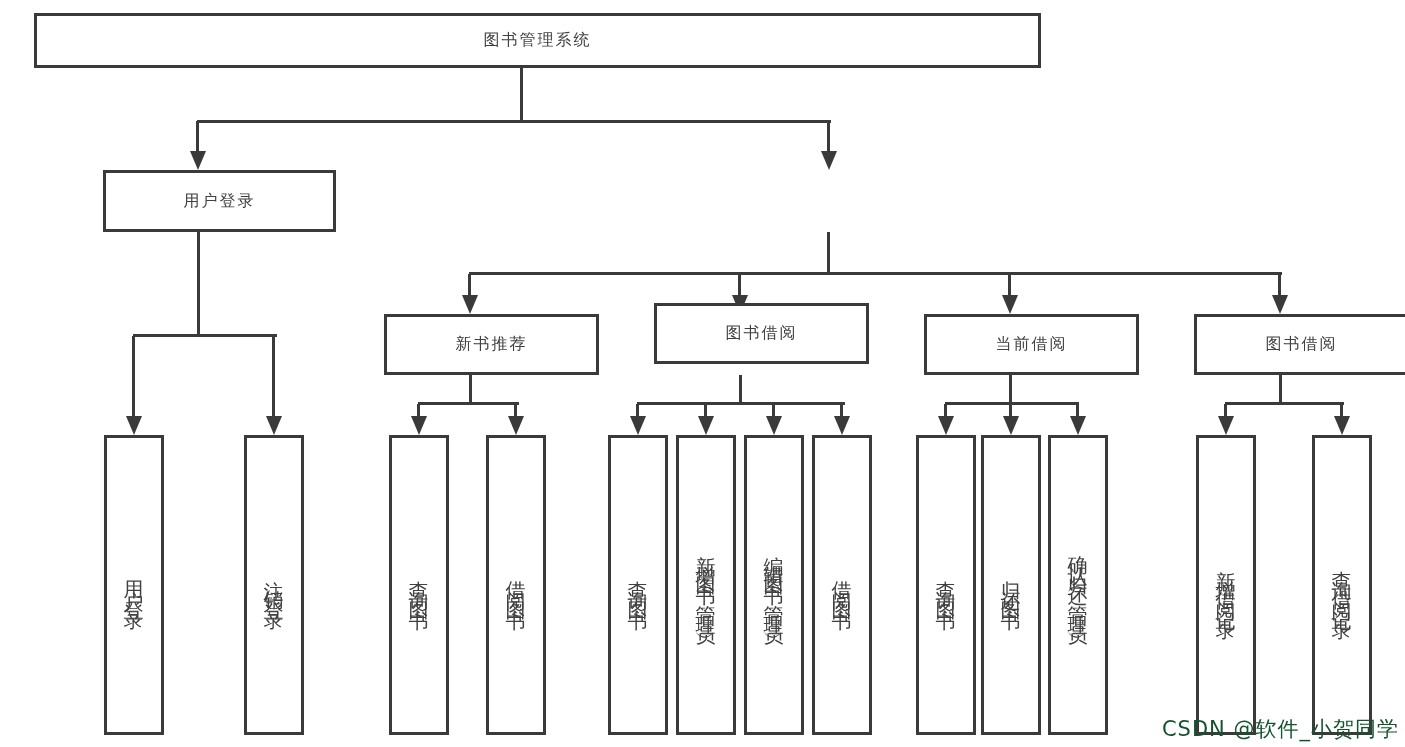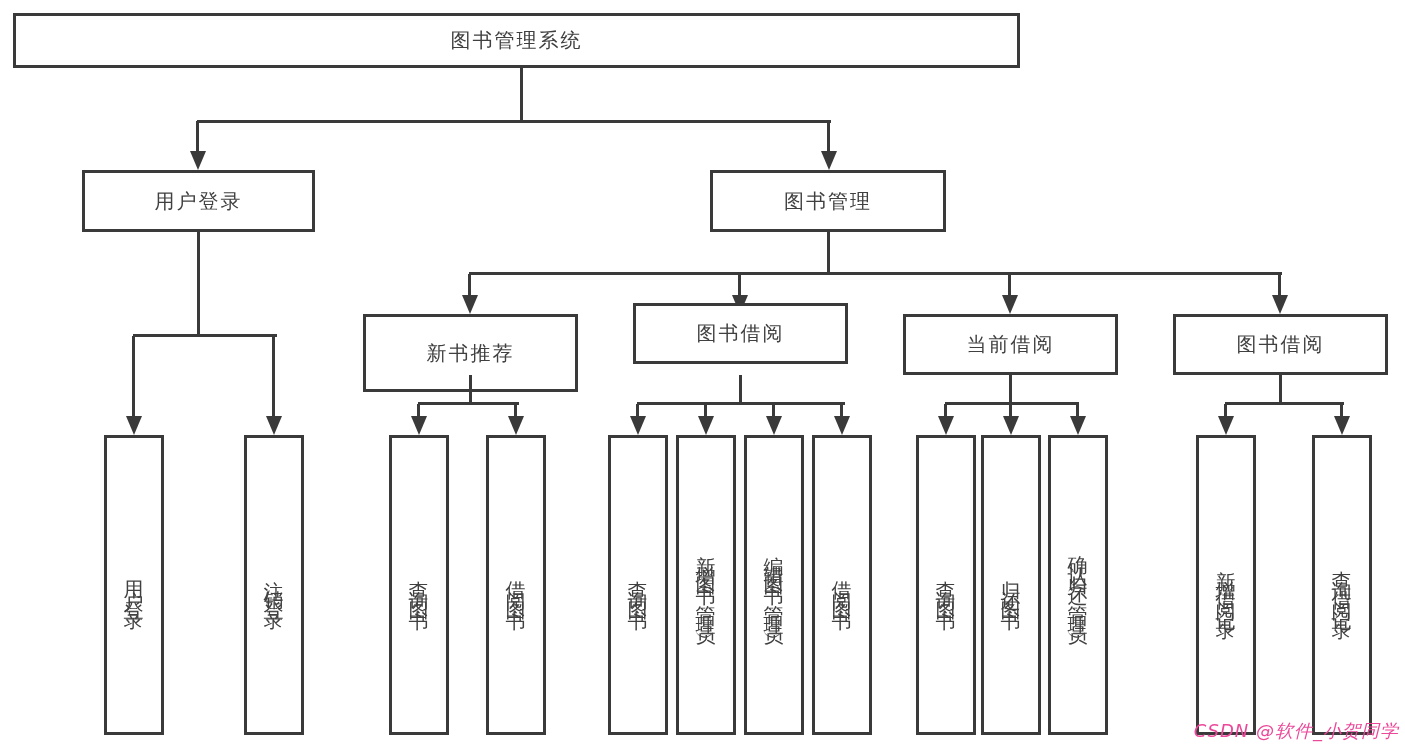--- a/index.html
+++ b/index.html
@@ -12,24 +12,25 @@
     overflow: hidden;
   }
   .node {
     position: absolute;
     box-sizing: border-box;
     border: 3px solid #3a3a3a;
     background: #ffffff;
     display: flex;
     align-items: center;
     justify-content: center;
-    font-size: 20px;
+    font-size: 16px;
     color: #404040;
     letter-spacing: 2px;
     white-space: nowrap;
+    margin-left: 21px;
   }
   .leaf {
     position: absolute;
     box-sizing: border-box;
     border: 3px solid #3a3a3a;
     background: #ffffff;
     top: 435px;
     width: 60px;
     height: 300px;
     display: flex;
@@ -58,55 +59,53 @@
     left: 0; bottom: 0;
     width: 0; height: 0;
     border-left: 8px solid transparent;
     border-right: 8px solid transparent;
     border-top: 19px solid #3a3a3a;
   }
   .watermark {
     position: absolute;
     right: 6px;
     bottom: 4px;
-    font-size: 18px;
-    color: #ec4899;
+    font-size: 21px;
+    color: #14532d;
     letter-spacing: 1px;
     z-index: 5;
-    font-style: italic;
   }
 </style>
 </head>
 <body>
 
 <div class="canvas">
 
   <div class="node" style="left:13px; top:13px; width:1007px; height:55px;">图书管理系统</div>
 
   <div class="vline" style="left:520px; top:68px; height:52px;"></div>
   <div class="hline" style="left:197px; top:120px; width:634px;"></div>
   <div class="arrow" style="left:190px; top:121px; height:49px;"></div>
   <div class="arrow" style="left:821px; top:121px; height:49px;"></div>
 
   <div class="node" style="left:82px; top:170px; width:233px; height:62px;">用户登录</div>
-  <div class="node" style="left:710px; top:170px; width:236px; height:62px;">图书管理</div>
 
   <div class="vline" style="left:197px; top:232px; height:105px;"></div>
   <div class="hline" style="left:133px; top:334px; width:144px;"></div>
   <div class="arrow" style="left:126px; top:336px; height:99px;"></div>
   <div class="arrow" style="left:266px; top:336px; height:99px;"></div>
 
   <div class="vline" style="left:827px; top:232px; height:43px;"></div>
   <div class="hline" style="left:469px; top:272px; width:813px;"></div>
   <div class="arrow" style="left:462px; top:274px; height:40px;"></div>
   <div class="arrow" style="left:732px; top:274px; height:40px;"></div>
   <div class="arrow" style="left:1002px; top:274px; height:40px;"></div>
   <div class="arrow" style="left:1272px; top:274px; height:40px;"></div>
 
-  <div class="node" style="left:363px; top:314px; width:215px; height:78px;">新书推荐</div>
+  <div class="node" style="left:363px; top:314px; width:215px; height:61px;">新书推荐</div>
   <div class="node" style="left:633px; top:303px; width:215px; height:61px;">图书借阅</div>
   <div class="node" style="left:903px; top:314px; width:215px; height:61px;">当前借阅</div>
   <div class="node" style="left:1173px; top:314px; width:215px; height:61px;">图书借阅</div>
 
   <div class="vline" style="left:469px; top:375px; height:30px;"></div>
   <div class="hline" style="left:418px; top:402px; width:101px;"></div>
   <div class="arrow" style="left:411px; top:404px; height:31px;"></div>
   <div class="arrow" style="left:508px; top:404px; height:31px;"></div>
 
   <div class="vline" style="left:739px; top:375px; height:30px;"></div>

